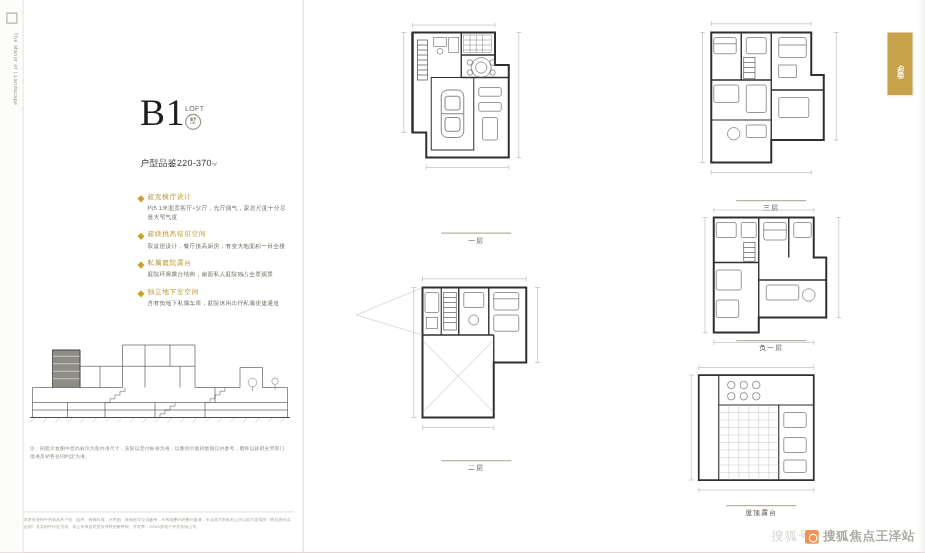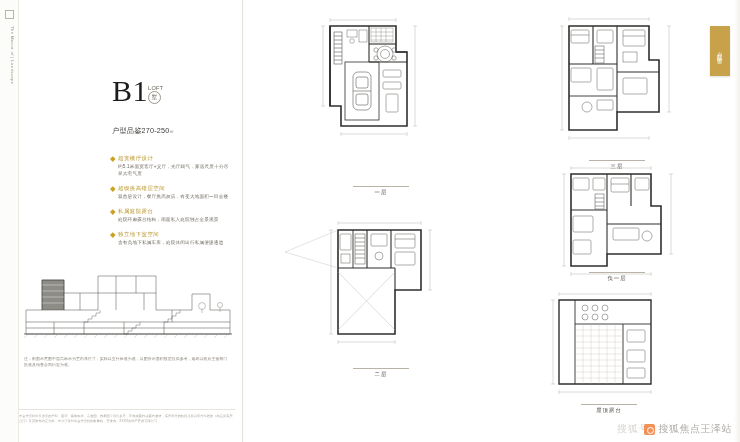--- a/index.html
+++ b/index.html
@@ -204,20 +204,21 @@
   .watermark {
     position: absolute;
     right: 8px; bottom: 6px;
     display: flex;
     align-items: center;
     gap: 4px;
     color: #9f9b95;
     font-size: 10px;
     letter-spacing: 0.5px;
     opacity: 0.85;
+    font-weight: bold;
   }
   .wm-logo {
     width: 11px; height: 11px;
     border-radius: 2px;
     background: #f0803c;
     position: relative;
   }
   .wm-logo::after {
     content: "";
     position: absolute;
@@ -252,21 +253,21 @@
       <div class="rail-text">The Manor of  |  Landscape</div>
     </div>
 
     <div class="brand-block">
       <div class="brand-title">B1</div>
       <div class="brand-sup">LOFT</div>
       <div class="brand-badge">墅</div>
     </div>
 
     <div class="brand-area">
-      <span>户型品鉴</span><span>270-250</span><span class="unit">㎡</span>
+      <span>户型品鉴</span><span>220-370</span><span class="unit">㎡</span>
     </div>
 
     <div class="features">
       <div class="feature">
         <span class="bullet"></span>
         <div class="f-title">超宽横厅设计</div>
         <div class="f-desc">约5.1米面宽客厅+父厅，光厅阔气，家居尺度十分尽显大宅气度</div>
       </div>
       <div class="feature">
         <span class="bullet"></span>

